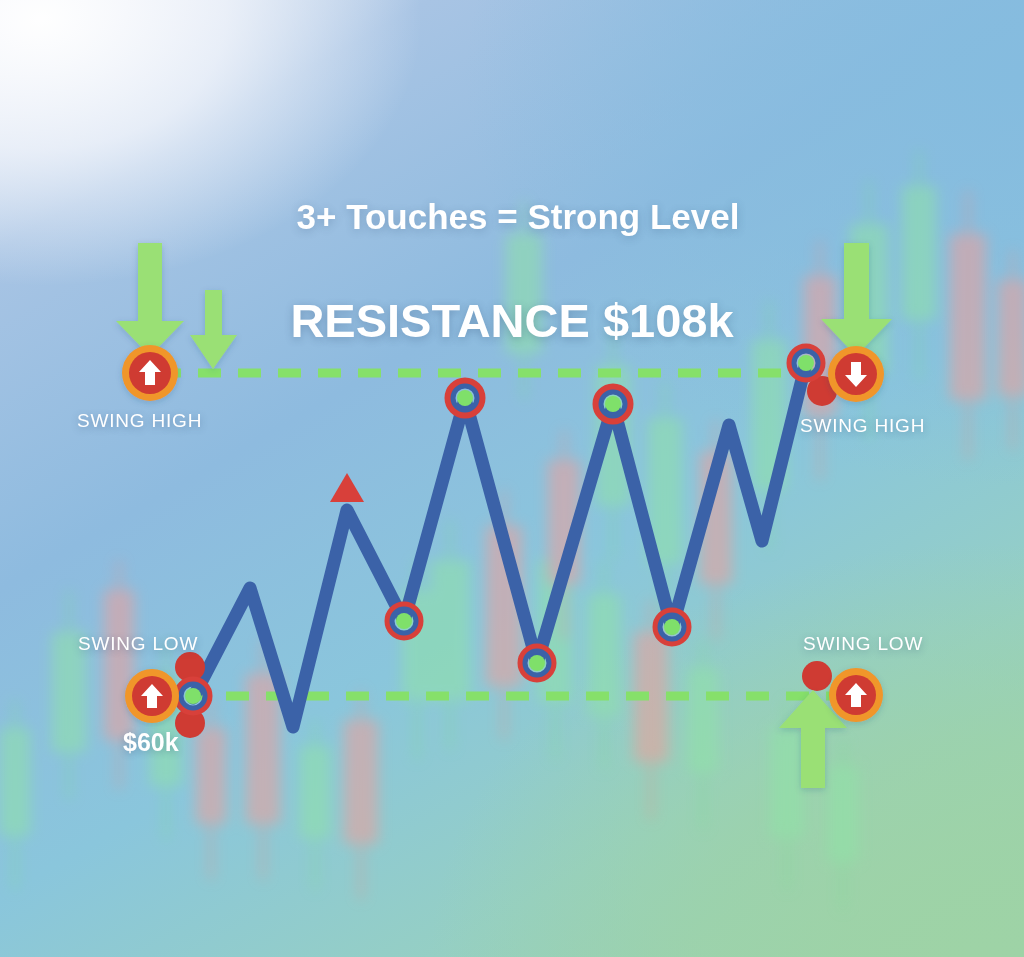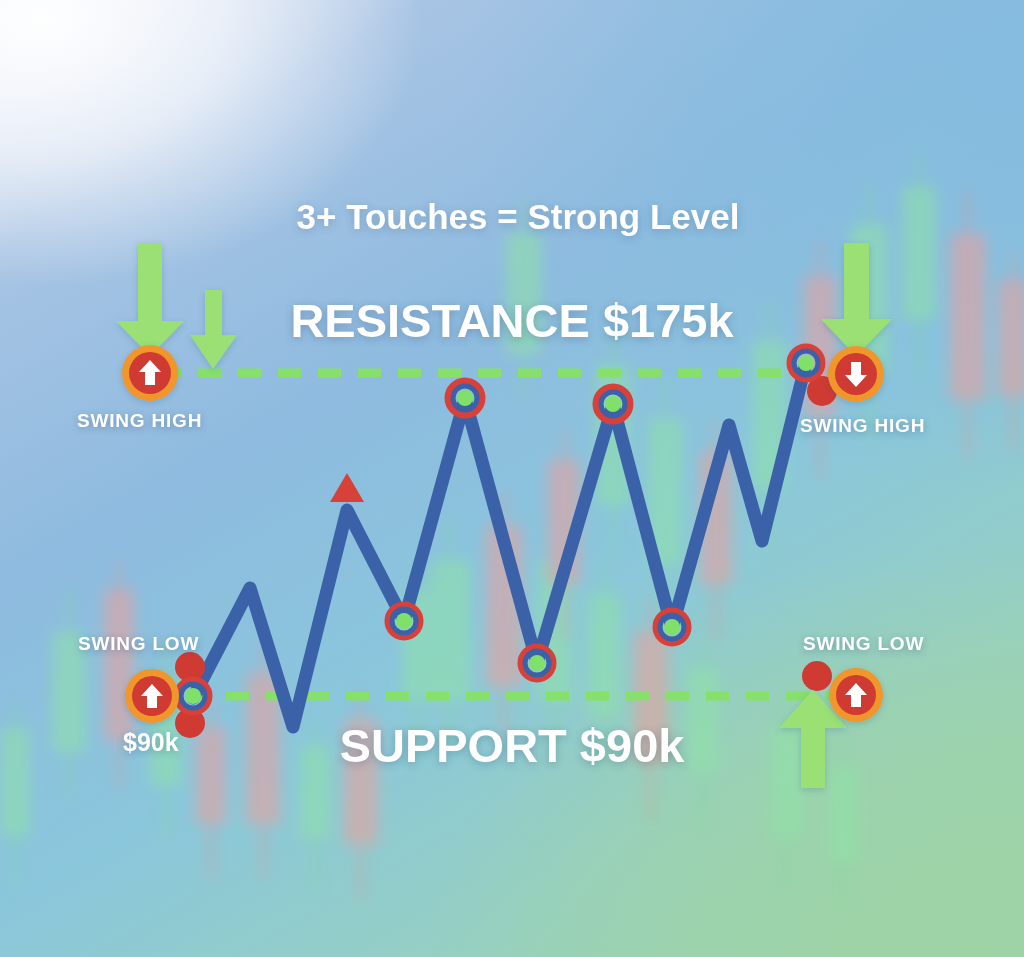--- a/index.html
+++ b/index.html
@@ -39,21 +39,21 @@
     color:#f2f7fb;text-shadow:0 1px 6px rgba(40,70,110,.22);
   }
   #resistance-label{
     left:0;right:0;top:293px;text-align:center;font-size:47px;font-weight:bold;
     text-shadow:0 2px 9px rgba(40,70,110,.3);
   }
   #support-label{
     left:0;right:0;top:718px;text-align:center;font-size:47px;font-weight:bold;
     text-shadow:0 2px 9px rgba(40,70,110,.3);
   }
-  .tag{font-size:19px;font-weight:bold;letter-spacing:.8px;
+  .tag{font-size:19px;font-weight:normal;letter-spacing:.8px;
        text-shadow:0 2px 7px rgba(40,70,110,.35);}
   #swing-high-left{left:77px;top:410px;}
   #swing-high-right{left:800px;top:415px;}
   #swing-low-left{left:78px;top:633px;}
   #swing-low-right{left:803px;top:633px;}
   #price-90k{left:123px;top:728px;font-size:25px;font-weight:bold;
        text-shadow:0 2px 7px rgba(40,70,110,.3);}
 </style>
 </head>
 <body>
@@ -261,22 +261,21 @@
       <path d="M152,684 l11,12 h-6 v12 h-10 v-12 h-6 z" fill="#fff"></path>
     </g>
     <g filter="url(#soft)">
       <circle cx="856" cy="695" r="27" fill="#f0962a"></circle>
       <circle cx="856" cy="695" r="20" fill="#cf3b33"></circle>
       <path d="M856,683 l11,12 h-6 v12 h-10 v-12 h-6 z" fill="#fff"></path>
     </g>
   </svg>
 
   <div class="txt" id="subtitle">3+ Touches = Strong Level</div>
-  <div class="txt" id="resistance-label">RESISTANCE $175k</div>
-  <div class="txt" id="support-label">SUPPORT $90k</div>
+  <div class="txt" id="resistance-label">RESISTANCE $108k</div>
 
   <div class="txt tag" id="swing-high-left">SWING HIGH</div>
   <div class="txt tag" id="swing-high-right">SWING HIGH</div>
   <div class="txt tag" id="swing-low-left">SWING LOW</div>
   <div class="txt tag" id="swing-low-right">SWING LOW</div>
-  <div class="txt" id="price-90k">$90k</div>
+  <div class="txt" id="price-90k">$60k</div>
 
 </div>
 
 </body></html>

